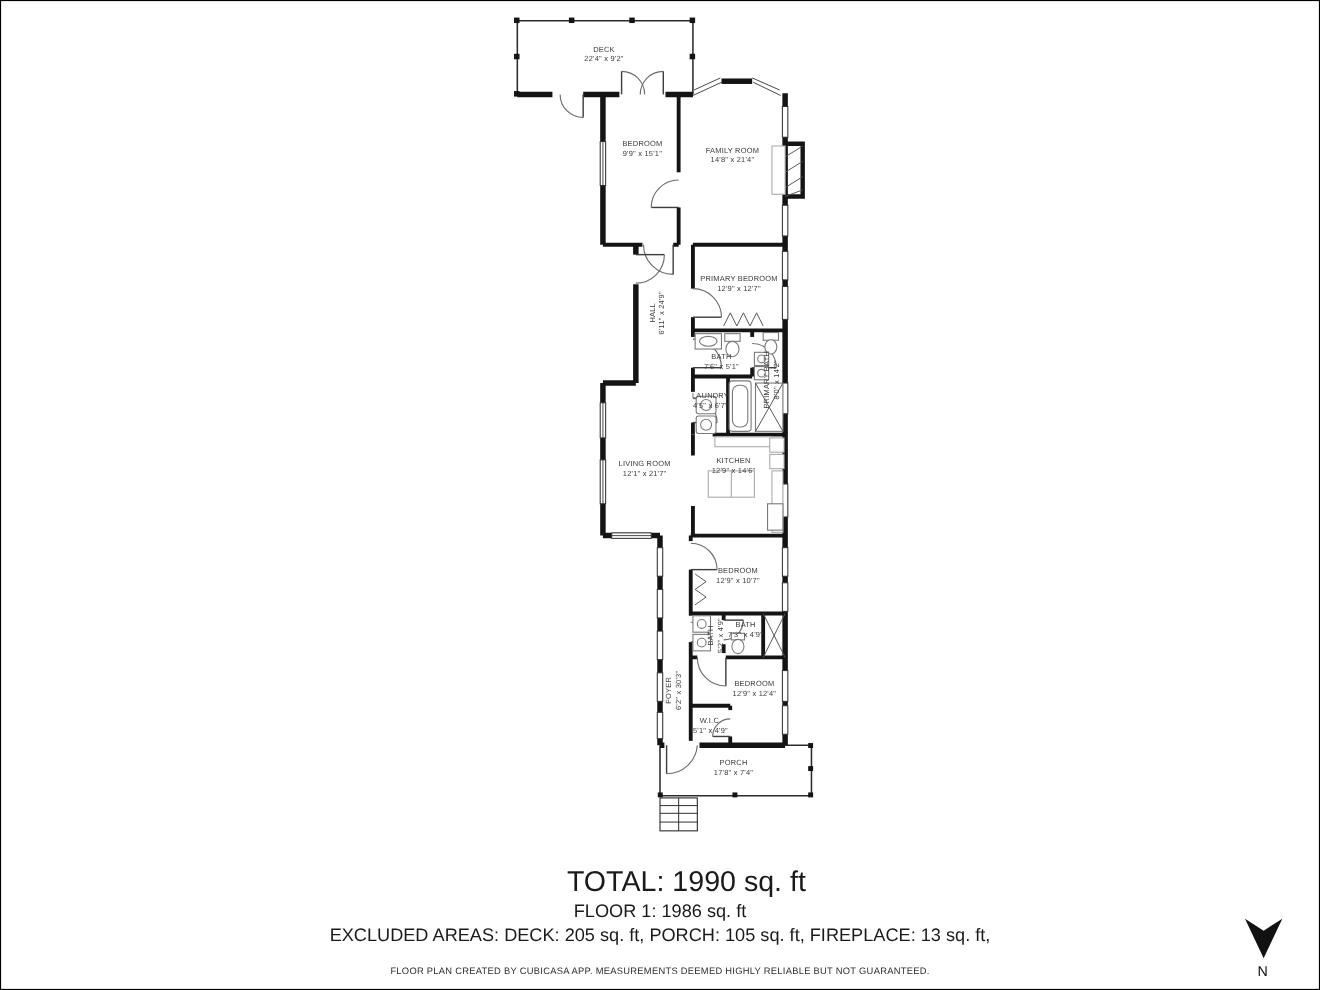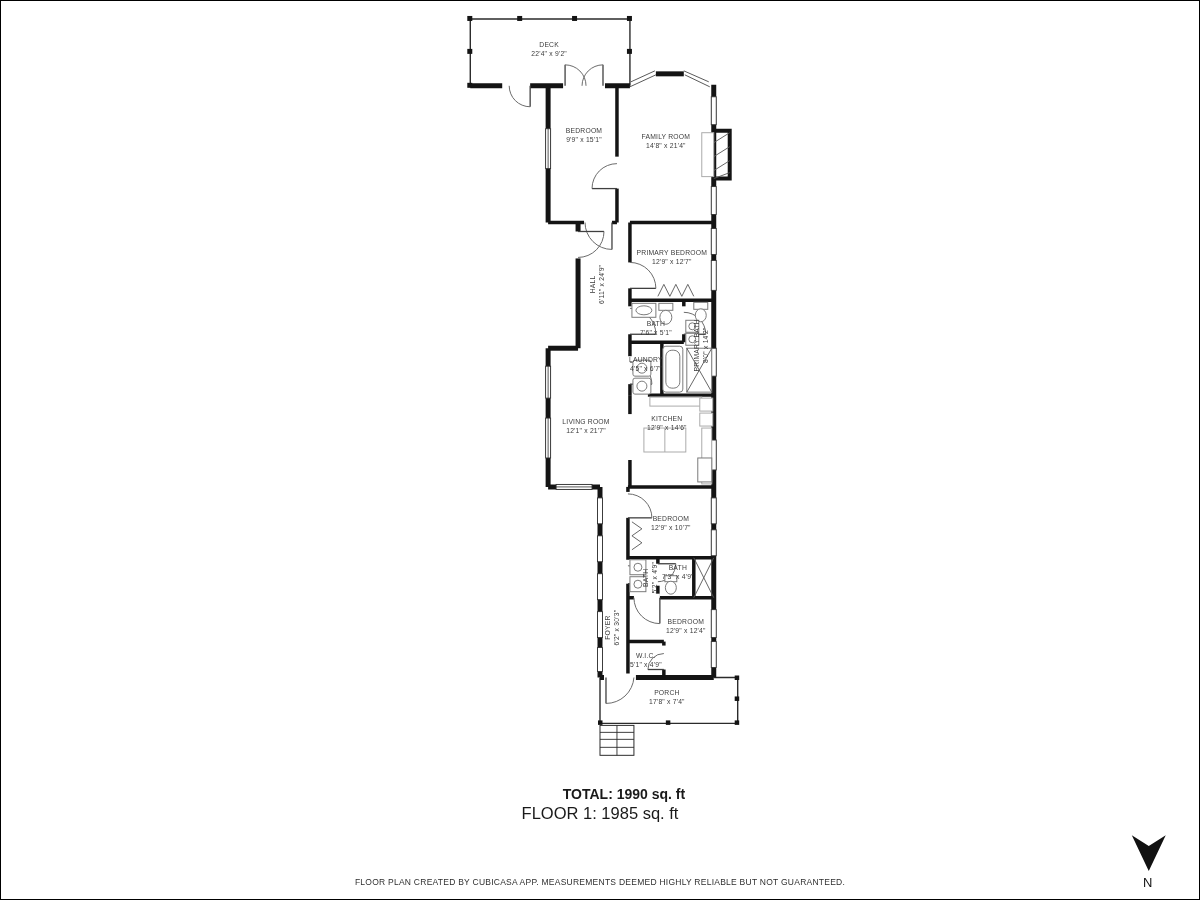--- a/index.html
+++ b/index.html
@@ -3,21 +3,21 @@
 <meta charset="utf-8">
 <style>
   html,body{margin:0;padding:0;background:#fff;}
   .page{
     width:1200px;height:900px;position:relative;background:#ffffff;
     border:1px solid #000;box-sizing:border-box;overflow:hidden;
     font-family:"Liberation Sans",sans-serif;
   }
   .plan-svg{position:absolute;left:0;top:0;width:1198px;height:898px;}
   .summary{position:absolute;left:0;right:0;top:784px;text-align:center;color:#1a1a1a;}
-  .summary-total{font-size:14px;font-weight:bold;line-height:1.3;padding-left:48px;}
+  .summary-total{font-size:26px;font-weight:normal;line-height:1.3;padding-left:48px;}
   .summary-line{font-size:16.5px;line-height:1.3;}
   .disclaimer{position:absolute;left:0;right:0;top:876px;text-align:center;
     font-size:8.5px;color:#2e2e2e;letter-spacing:.25px;}
   
   .wall-ext{stroke:#141414;stroke-width:5;fill:none;stroke-linecap:butt;}
   .wall-int{stroke:#141414;stroke-width:3.5;fill:none;stroke-linecap:butt;}
   .thinline{stroke:#2b2b2b;stroke-width:1.4;fill:none;}
   .gap{fill:#ffffff;stroke:none;}
   .win{fill:#ffffff;stroke:#2e2e2e;stroke-width:.9;}
   .winline{stroke:#2e2e2e;stroke-width:.8;}
@@ -287,18 +287,19 @@
     </g>
 
     <g>
       <path class="compass-arrow" d="M1133,836 L1150,872 L1167,836 L1150,847 Z"></path>
       <text class="compass-n" x="1149" y="888">N</text>
     </g>
   </svg>
 
   <div class="summary">
     <div class="summary-total">TOTAL: 1990 sq. ft</div>
-    <div class="summary-line">FLOOR 1: 1985 sq. ft</div>
+    <div class="summary-line">FLOOR 1: 1986 sq. ft</div>
+    <div class="summary-line">EXCLUDED AREAS: DECK: 205 sq. ft, PORCH: 105 sq. ft, FIREPLACE: 13 sq. ft,</div>
   </div>
 
   <div class="disclaimer">FLOOR PLAN CREATED BY CUBICASA APP. MEASUREMENTS DEEMED HIGHLY RELIABLE BUT NOT GUARANTEED.</div>
 
 </div>
 
 </body></html>

